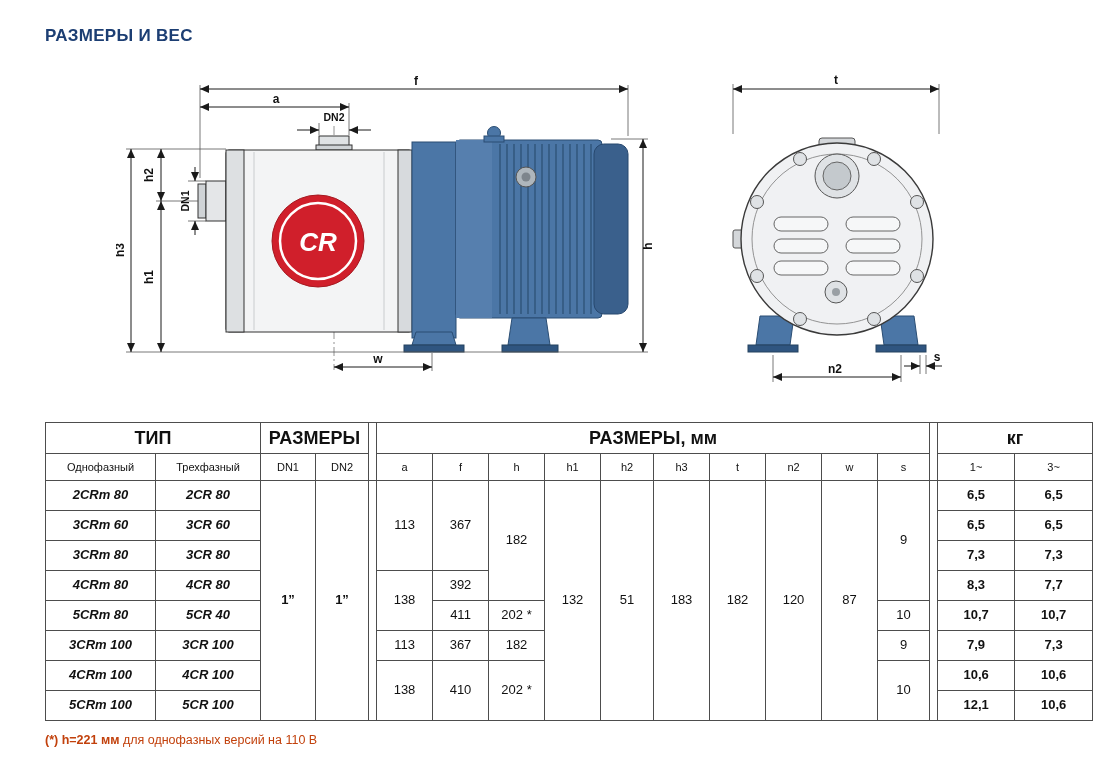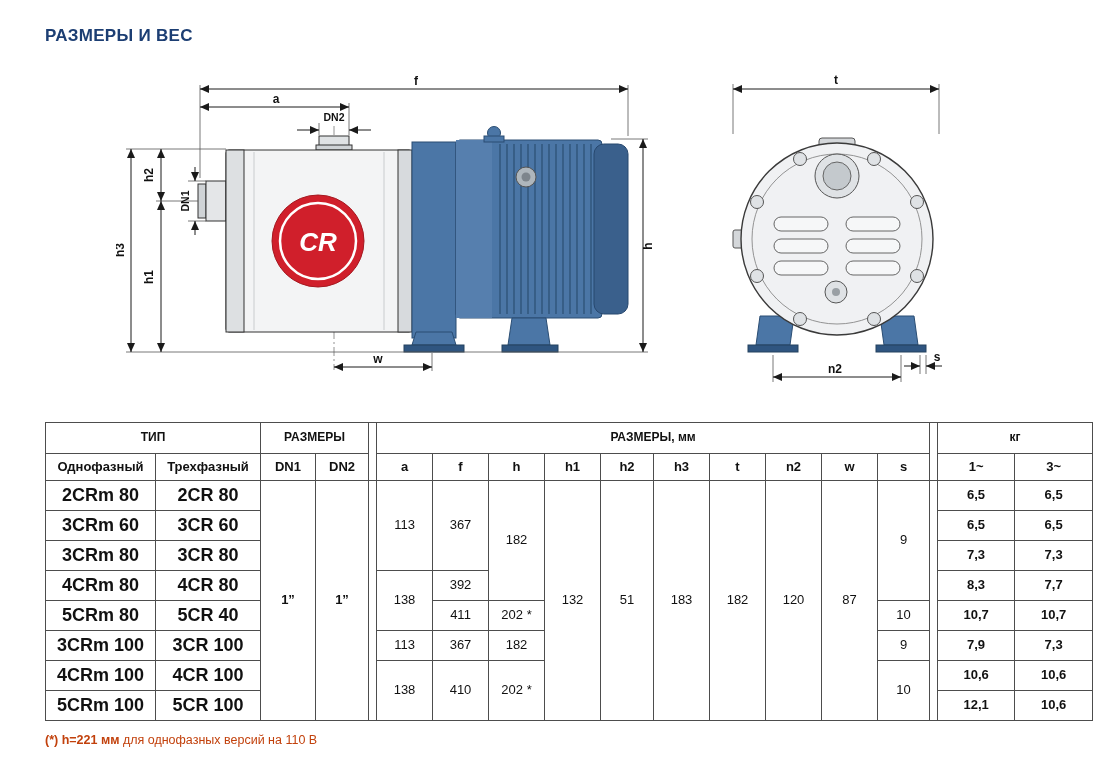--- a/index.html
+++ b/index.html
@@ -18,24 +18,24 @@
   .dimtxt-sm{font-size:10.5px;font-weight:bold;fill:#111;}
 
   table.dims{
     border-collapse:collapse;table-layout:fixed;width:1047px;
     margin:24px 0 0 45px;font-size:13px;
   }
   table.dims th, table.dims td{
     border:1px solid #4d4d4d;text-align:center;vertical-align:middle;
     padding:0;background:#fff;line-height:1.15;
   }
-  table.dims thead tr.grp th{height:30px;font-weight:bold;font-size:12px;}
-  table.dims thead tr.sub th{height:26px;font-weight:bold;font-size:13px;}
+  table.dims thead tr.grp th{height:30px;font-weight:bold;font-size:18px;}
+  table.dims thead tr.sub th{height:26px;font-weight:normal;font-size:11px;}
   table.dims tbody td{height:29px;}
-  td.type-cell{text-align:left;padding-left:10px;font-weight:bold;font-size:18px;}
+  td.type-cell{text-align:left;padding-left:10px;font-weight:bold;font-size:13px;font-style:italic;}
   td.b{font-weight:bold;}
   .footnote{margin:12px 0 0 45px;font-size:12.5px;color:#c2410c;}
   .footnote .fn-bold{font-weight:bold;}
   .bottom-rule{width:1047px;margin:12px 0 0 45px;border-top:1px solid #9a9a9a;height:0;}
 </style>
 </head>
 <body>
 
 <h1 class="page-title">РАЗМЕРЫ И ВЕС</h1>
 

